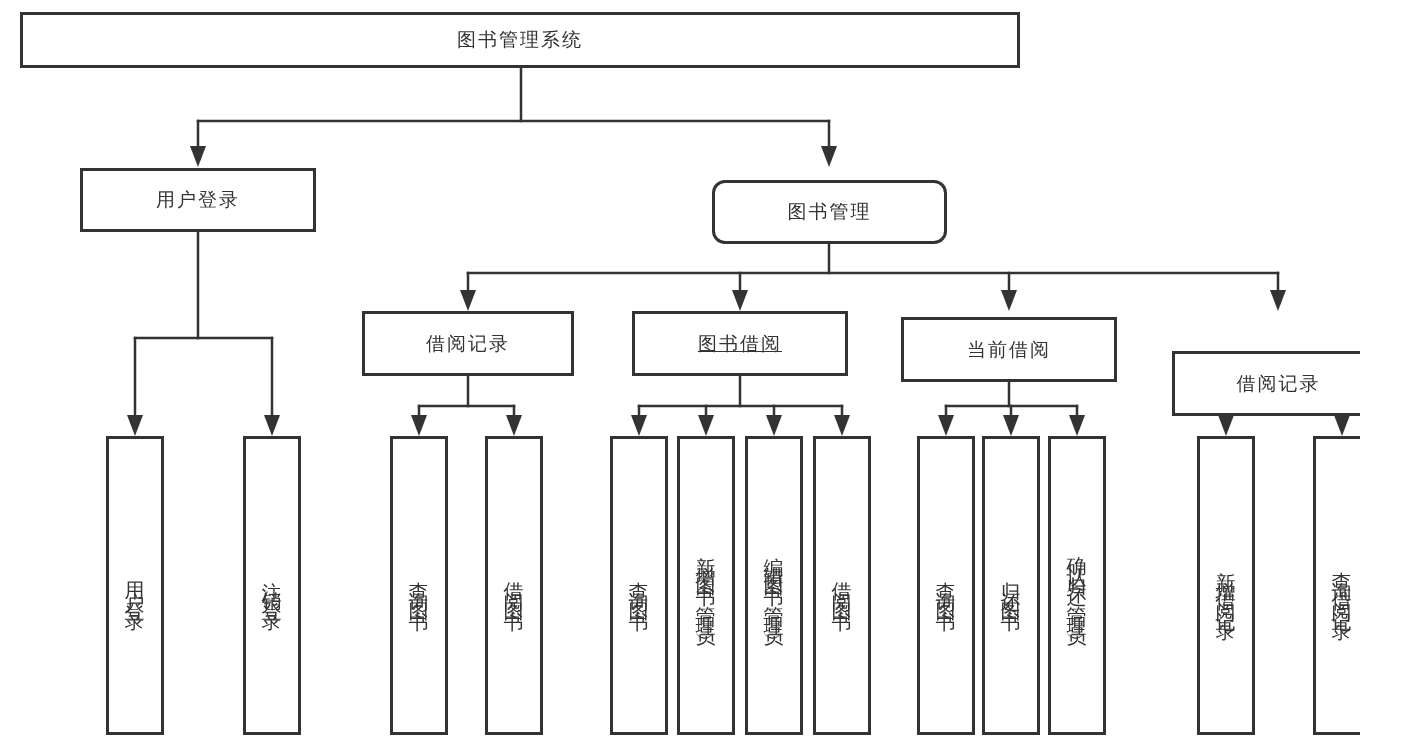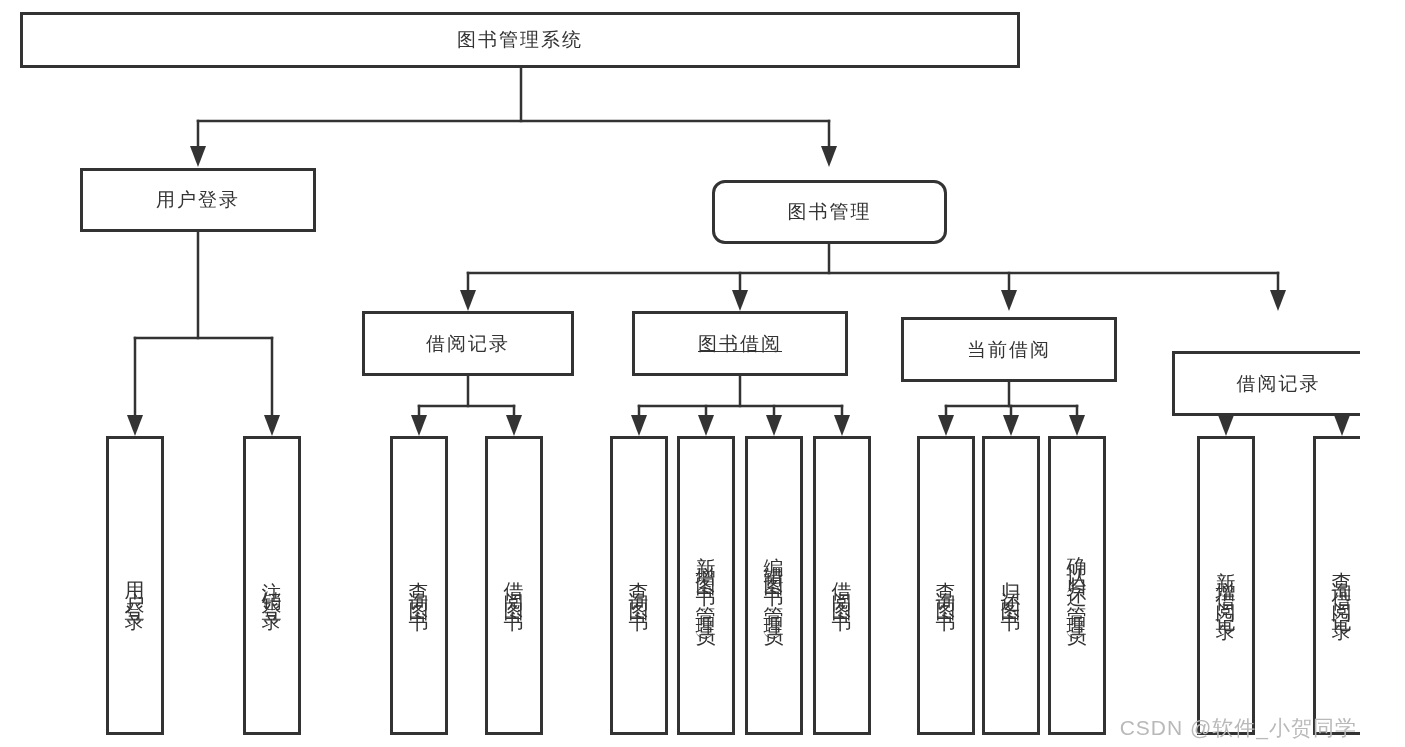--- a/index.html
+++ b/index.html
@@ -192,15 +192,14 @@
     <span class="vtext">确认归还（管理员）</span>
   </div>
 
   <div class="node vnode" style="left:1197px;top:436px;width:58px;height:299px;">
     <span class="vtext">新增借阅记录</span>
   </div>
   <div class="node vnode" style="left:1313px;top:436px;width:58px;height:299px;">
     <span class="vtext">查询借阅记录</span>
   </div>
 
-  <div class="watermark">CSDN @软件_小贺同学</div>
 
 </div>
 
 </body></html>

